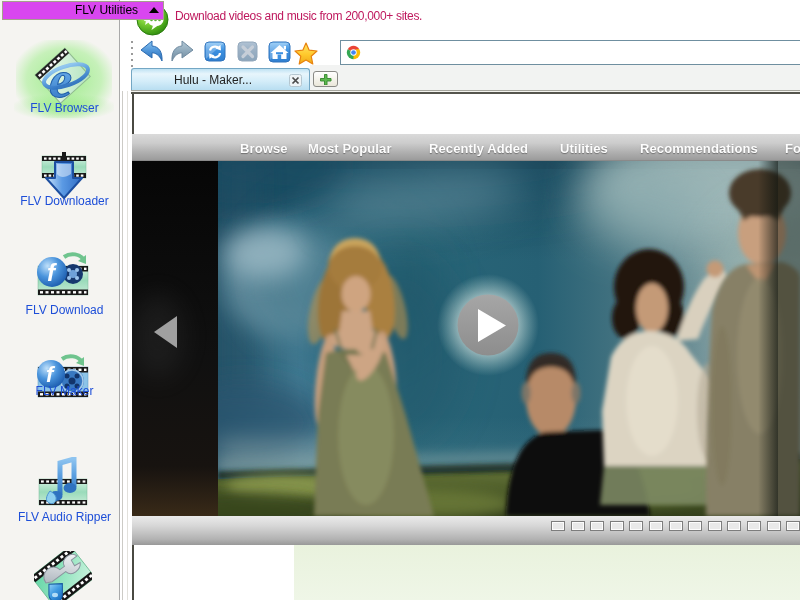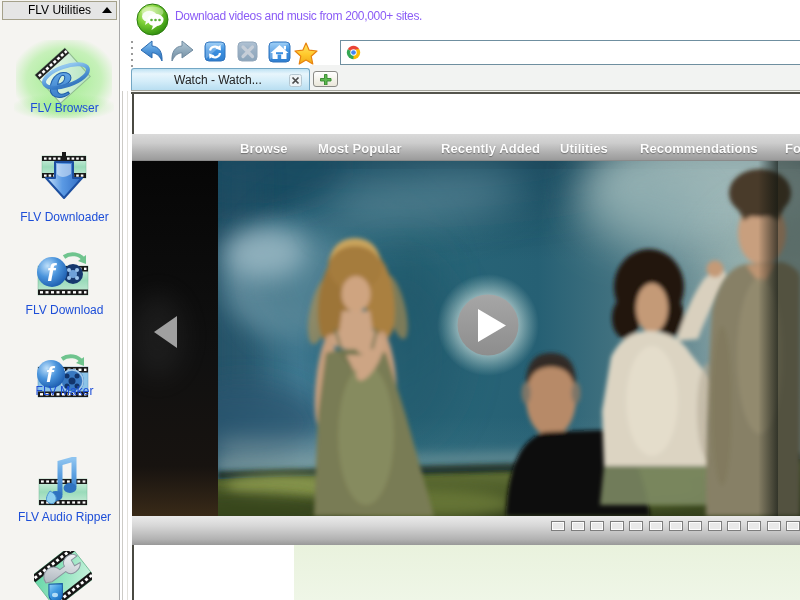--- a/index.html
+++ b/index.html
@@ -2,30 +2,30 @@
 <html><head>
 <meta charset="utf-8">
 <style>
   html,body{margin:0;padding:0;}
   body{width:800px;height:600px;overflow:hidden;position:relative;
        font-family:"Liberation Sans",sans-serif;background:#fff;}
   .abs{position:absolute;}
   
   #sidebar{left:0;top:0;width:119px;height:600px;background:#f5f4f1;
            border-right:1px solid #a9a9a9;}
-  #sbhead{left:2px;top:1px;width:113px;height:17px;background:#e5e5e5;
+  #sbhead{left:2px;top:1px;width:113px;height:17px;background:#d946ef;
           border:1px solid #a5a18b;font-size:12px;color:#000;
-          text-align:center;line-height:17px;}
+          text-align:center;line-height:17px;padding-left:47px;}
   #sbhead .arr{position:absolute;right:4px;top:5px;width:0;height:0;
        border-left:5px solid transparent;border-right:5px solid transparent;
        border-bottom:6px solid #000;}
   .sblabel{width:119px;text-align:center;font-size:12px;color:#1d4ed8;left:5px;}
   
   #topbar{left:120px;top:0;width:680px;height:91px;background:#fff;}
-  #title{left:175px;top:9px;font-size:12px;color:#8b5cf6;letter-spacing:-0.32px;}
+  #title{left:175px;top:9px;font-size:12px;color:#be185d;letter-spacing:-0.32px;}
   .grip{left:131px;width:2px;height:2px;background:#9a9a9a;}
   
   #addr{left:340px;top:40px;width:464px;height:23px;border:1.5px solid #6f8fa0;background:#fff;}
   
   #tab{left:131px;top:68px;width:177px;height:22px;border:1px solid #74a7c4;border-bottom:none;
        border-radius:3px 3px 0 0;
        background:linear-gradient(180deg,#bfe2f3 0%,#e7f5fc 22%,#d4edf9 55%,#b5dcf0 100%);}
   #tabtext{left:42px;top:4px;font-size:12px;color:#222;position:absolute;}
   #plusbtn{left:313px;top:71px;width:23px;height:14px;border:1px solid #8a8a86;border-radius:3px;
        background:linear-gradient(180deg,#ffffff,#eae7da);}
@@ -129,40 +129,40 @@
     <circle cx="9" cy="9" r="8" fill="#ffffff"></circle>
     <path d="M9,9 L2.072,5 A8,8 0 0 1 15.928,5 Z" fill="#ea4335"></path>
     <path d="M9,9 L2.072,5 A8,8 0 0 0 9,17 L12.46,11 Z" fill="#34a853"></path>
     <path d="M9,9 L9,17 A8,8 0 0 0 15.928,5 L12,5 Z" fill="#fbbc05"></path>
     <circle cx="9" cy="9" r="3.8" fill="#ffffff"></circle>
     <circle cx="9" cy="9" r="2.8" fill="#4285f4"></circle>
   </svg>
   <div class="abs" id="addr"></div>
   <div class="abs" style="left:310px;top:65px;width:490px;height:25px;background:#f2f3f2"></div>
   <div class="abs" id="tab">
-    <span id="tabtext">Watch - Watch...</span>
+    <span id="tabtext">Hulu - Maker...</span>
     <svg style="position:absolute;right:7px;top:5px" width="13" height="13" viewBox="0 0 13 13">
       <rect x="0.5" y="0.5" width="12" height="12" rx="2" fill="#eef3f6" stroke="#b4c6d0" stroke-width="1"></rect>
       <path d="M3.5,3.5 L9.5,9.5 M9.5,3.5 L3.5,9.5" stroke="#4a4a4a" stroke-width="1.7"></path>
     </svg>
   </div>
   <div class="abs" id="plusbtn">
     <svg style="position:absolute;left:6px;top:1.5px" width="11.5" height="11.5" viewBox="0 0 12 12">
       <path d="M4.7,0.5 L7.3,0.5 L7.3,4.7 L11.5,4.7 L11.5,7.3 L7.3,7.3 L7.3,11.5 L4.7,11.5 L4.7,7.3 L0.5,7.3 L0.5,4.7 L4.7,4.7 Z" fill="#5cb84e" stroke="#3a8a32" stroke-width="1"></path>
     </svg>
   </div>
 
   <div class="abs" id="frame"></div>
   <div class="abs" style="left:131px;top:90px;width:669px;height:1px;background:#a6a69e"></div>
   <div class="abs" style="left:131px;top:91px;width:669px;height:1px;background:#f4f4ee"></div>
   <div class="abs" style="left:131px;top:92px;width:669px;height:2px;background:#55554d"></div>
   <div class="abs" id="navbar"></div>
   <span class="nav" style="left:240px">Browse</span>
-  <span class="nav" style="left:318px">Most Popular</span>
-  <span class="nav" style="left:441px">Recently Added</span>
+  <span class="nav" style="left:308px">Most Popular</span>
+  <span class="nav" style="left:429px">Recently Added</span>
   <span class="nav" style="left:560px">Utilities</span>
   <span class="nav" style="left:640px">Recommendations</span>
   <span class="nav" style="left:785px">Forums</span>
   <svg class="abs" style="left:132px;top:161px" width="668" height="355" viewBox="0 0 668 355">
     <defs>
       <linearGradient id="skyh" x1="0" y1="0" x2="1" y2="0">
         <stop offset="0%" stop-color="#275468"></stop>
         <stop offset="14%" stop-color="#427a92"></stop>
         <stop offset="33%" stop-color="#296678"></stop>
         <stop offset="55%" stop-color="#266074"></stop>
@@ -548,16 +548,16 @@
         <rect x="39" y="41" width="3" height="2.8"></rect>
         <rect x="44.5" y="41" width="3" height="2.8"></rect>
         <rect x="50" y="41" width="3" height="2.8"></rect>
       </g>
     </g>
     <path d="M14,34 C10,30 10,24 14,20 C17,17 22,16 26,19 L30,15 C28,12 28,8 31,5 C34,2 38,1 41,3 L36,8 L40,13 L45,9 C46,12 45,16 42,19 C39,22 35,22 32,20 L20,32 Z" fill="url(#wrh)" stroke="#8a949e" stroke-width="1" transform="rotate(8 28 18)"></path>
     <path d="M22,30 L30,38 C33,41 33,45 30,47.5 C27,50 23,50 20.5,47.5 L13,40 Z" fill="url(#wbh)" stroke="#1659a0" stroke-width="1" transform="rotate(45 22 39)"></path>
     <ellipse cx="21" cy="44" rx="3" ry="2.2" fill="#bfe4fa" opacity="0.9"></ellipse>
   </svg>
   <div class="abs sblabel" style="top:101px">FLV Browser</div>
-  <div class="abs sblabel" style="top:210px">FLV Downloader</div>
+  <div class="abs sblabel" style="top:194px">FLV Downloader</div>
   <div class="abs sblabel" style="top:303px">FLV Download</div>
   <div class="abs sblabel" style="top:384px">FLV Maker</div>
   <div class="abs sblabel" style="top:510px">FLV Audio Ripper</div>
 
 </body></html>

